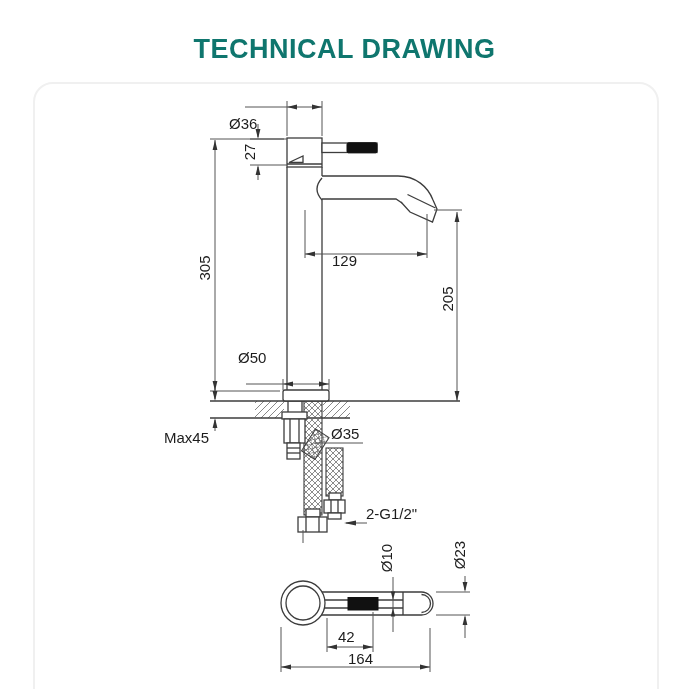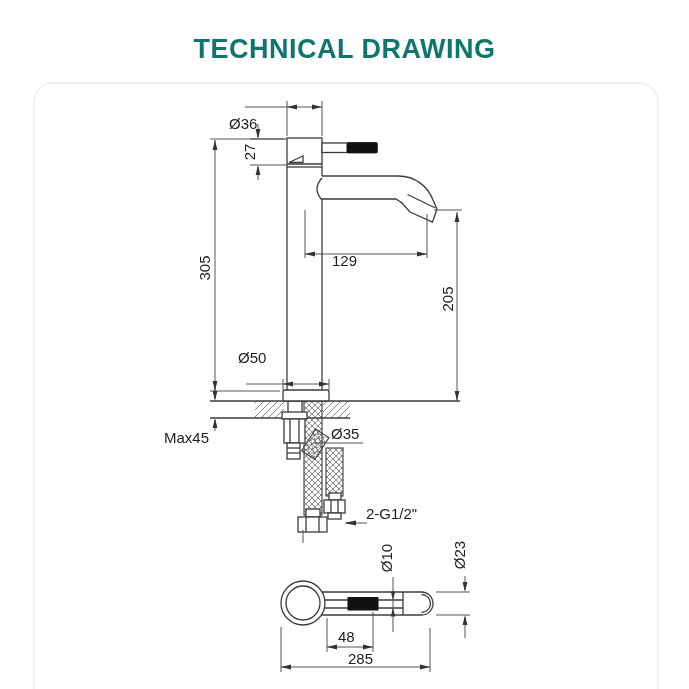--- a/index.html
+++ b/index.html
@@ -221,16 +221,16 @@
   <div class="lbl rot" style="left:249px;top:152px;">27</div>
   <div class="lbl rot" style="left:204px;top:268px;">305</div>
   <div class="lbl" style="left:332px;top:237px;margin-top:16px;">129</div>
   <div class="lbl rot" style="left:447px;top:299px;">205</div>
   <div class="lbl" style="left:238px;top:350px;">Ø50</div>
   <div class="lbl" style="left:164px;top:402px;margin-top:28px;">Max45</div>
   <div class="lbl" style="left:331px;top:426px;text-align:center;">Ø35</div>
   <div class="lbl" style="left:366px;top:506px;">2-G1/2"</div>
   <div class="lbl rot" style="left:386px;top:558px;">Ø10</div>
   <div class="lbl rot" style="left:459px;top:555px;">Ø23</div>
-  <div class="lbl" style="left:338px;top:629px;">48</div>
-  <div class="lbl" style="left:348px;top:651px;">285</div>
+  <div class="lbl" style="left:338px;top:629px;">42</div>
+  <div class="lbl" style="left:348px;top:651px;">164</div>
 
 </div>
 
 </body></html>

